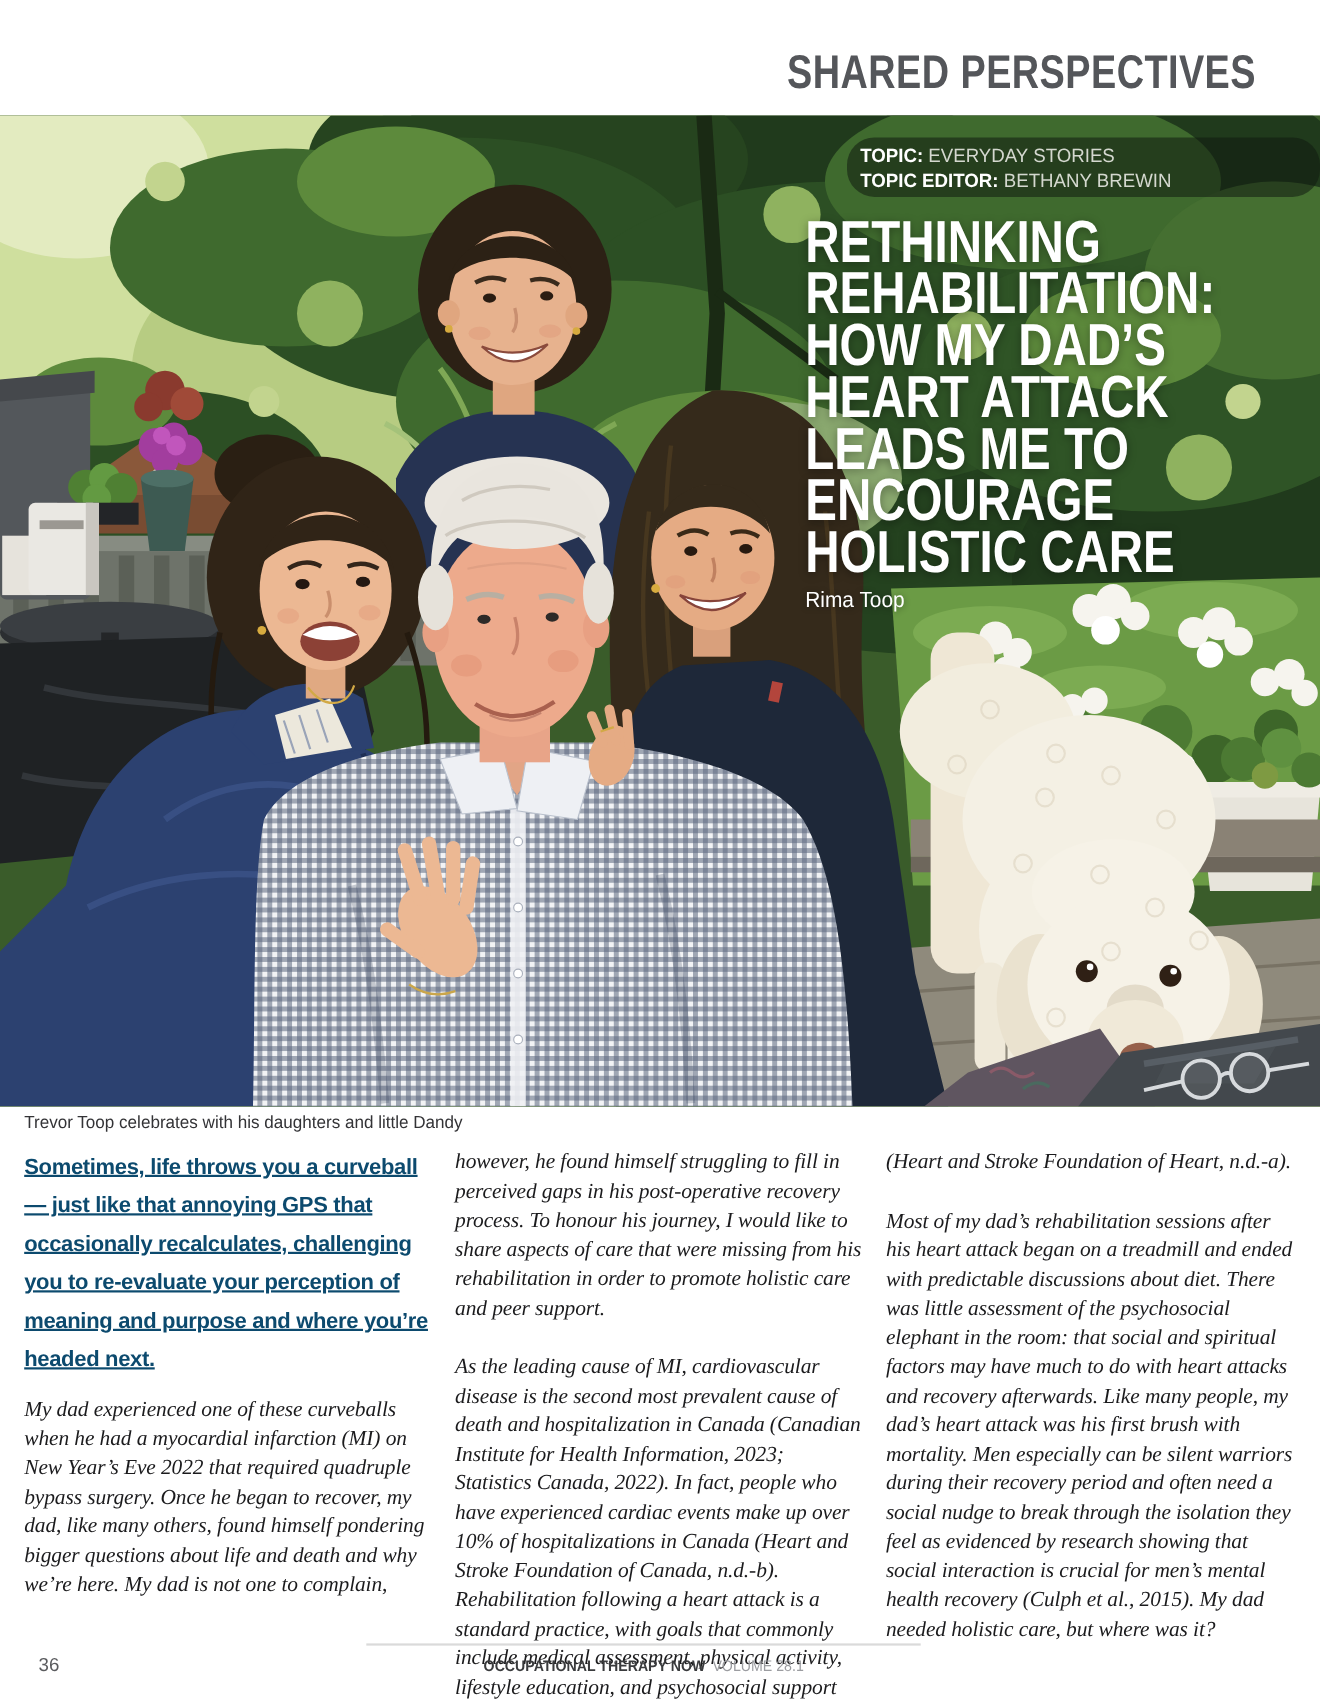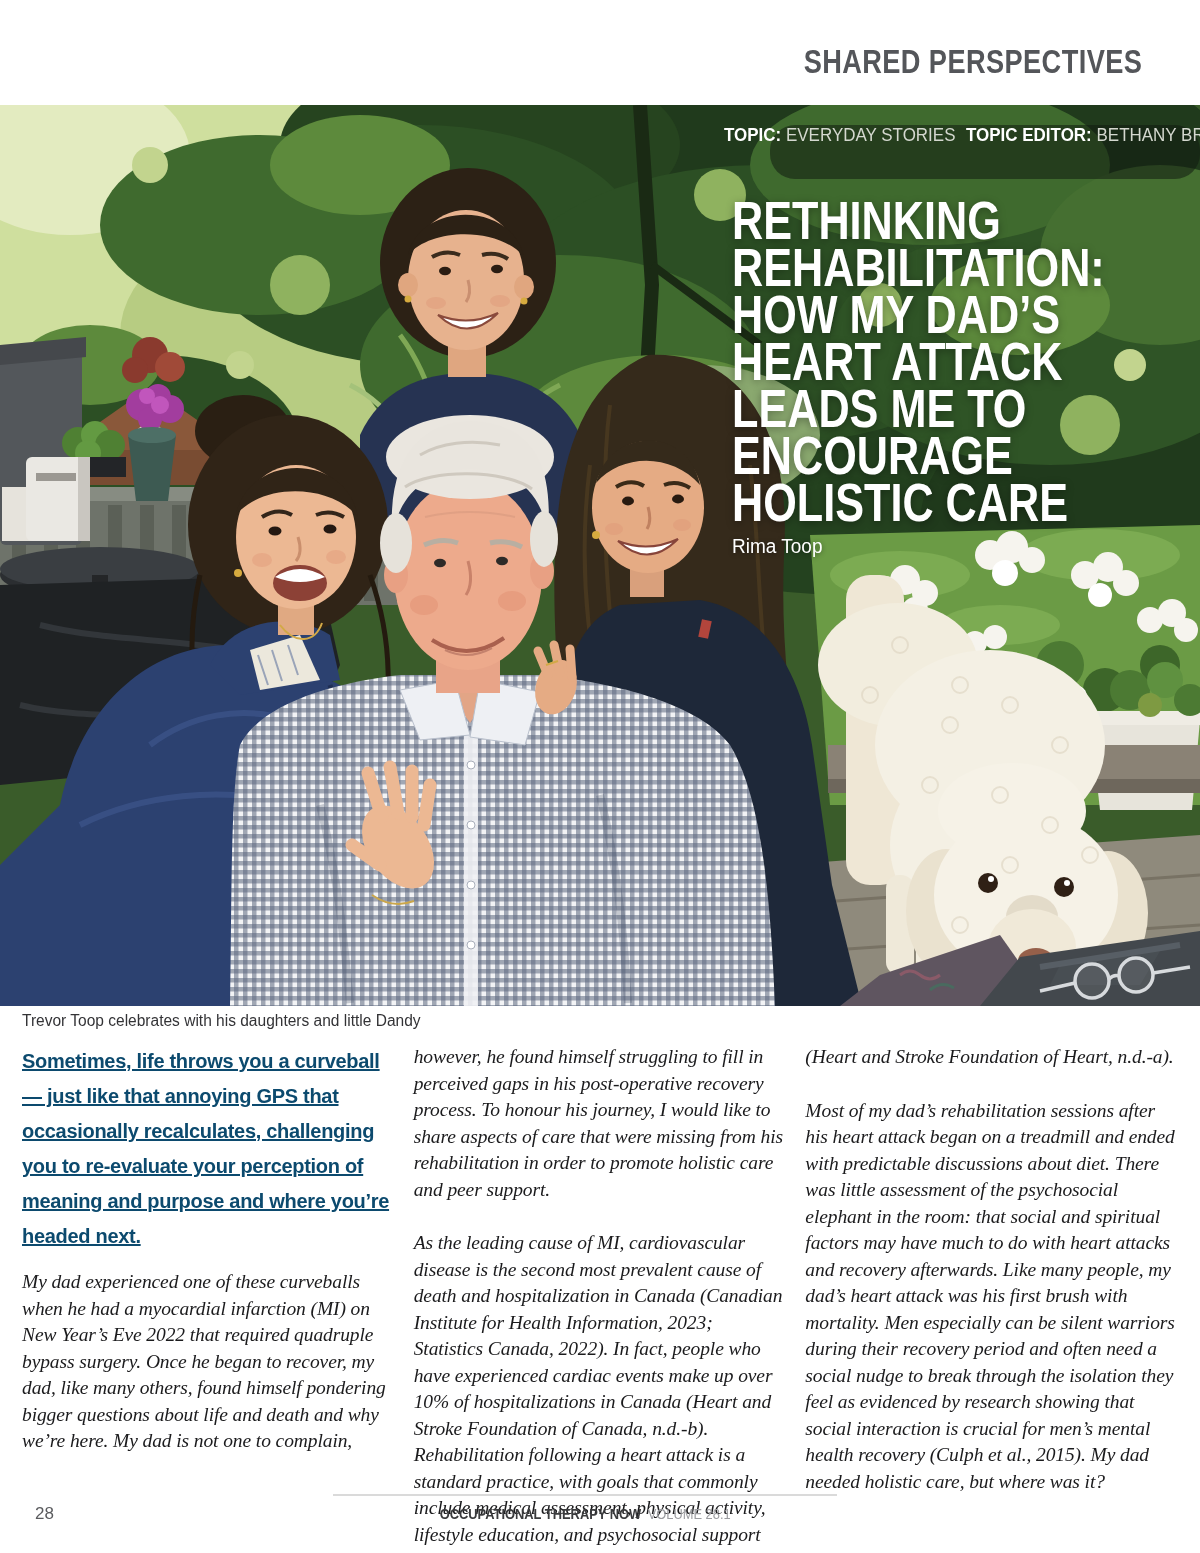--- a/index.html
+++ b/index.html
@@ -1,26 +1,26 @@
 <!DOCTYPE html>
 <html><head>
 <meta charset="utf-8">
 <style>
   html,body{margin:0;padding:0;background:#ffffff;}
   .page{position:relative;width:1200px;height:1553px;background:#fff;font-family:"Liberation Sans",sans-serif;overflow:hidden;}
 
   
-  .section-header{position:absolute;top:42px;right:58px;font-size:34px;font-weight:700;color:#54565a;white-space:nowrap;}
+  .section-header{position:absolute;top:42px;right:58px;font-size:43px;font-weight:700;color:#54565a;white-space:nowrap;}
   .section-header .tx{display:inline-block;transform:scaleX(0.8);transform-origin:100% 50%;letter-spacing:0.5px;}
 
   
   .photo{position:absolute;top:105px;left:0;width:1200px;height:901px;background:#3a5c2a;overflow:hidden;}
   .photo svg{position:absolute;inset:0;display:block;}
 
-  .topic-bar{position:absolute;top:20px;left:770px;right:0;height:54px;background:rgba(16,26,16,0.55);display:flex;flex-direction:row;justify-content:center;padding-left:12px;gap:3px;border-radius:25px;}
+  .topic-bar{position:absolute;top:20px;left:770px;right:0;height:54px;background:rgba(16,26,16,0.55);display:flex;flex-direction:column;justify-content:center;padding-left:12px;gap:3px;border-radius:25px;}
   .topic-line{font-size:17.5px;line-height:20px;white-space:nowrap;transform:scaleX(0.97);transform-origin:0 50%;color:#cfd3ca;}
   .topic-line .lbl{color:#ffffff;font-weight:700;}
   .topic-line .val{color:#d4d8cf;}
 
   .title-block{position:absolute;top:92px;left:732px;width:421px;}
   .title-line{display:block;font-size:54px;line-height:47px;font-weight:900;color:#ffffff;transform:scaleX(0.8);transform-origin:0 50%;white-space:nowrap;text-shadow:0 2px 10px rgba(0,0,0,0.35);}
   .author{margin-top:9px;font-size:20px;font-weight:500;color:#ffffff;transform:scaleX(0.95);transform-origin:0 50%;text-shadow:0 1px 6px rgba(0,0,0,0.45);}
 
   .caption{position:absolute;top:1012px;left:22px;font-size:16px;color:#333336;transform:scaleX(0.97);transform-origin:0 50%;white-space:nowrap;}
 
@@ -401,18 +401,18 @@
       <p class="body">however, he found himself struggling to fill in perceived gaps in his post-operative recovery process. To honour his journey, I would like to share aspects of care that were missing from his rehabilitation in order to promote holistic care and peer support.</p>
       <p class="body">As the leading cause of MI, cardiovascular disease is the second most prevalent cause of death and hospitalization in Canada (Canadian Institute for Health Information, 2023; Statistics Canada, 2022). In fact, people who have experienced cardiac events make up over 10% of hospitalizations in Canada (Heart and Stroke Foundation of Canada, n.d.-b). Rehabilitation following a heart attack is a standard practice, with goals that commonly include medical assessment, physical activity, lifestyle education, and psychosocial support</p>
     </div>
     <div class="col">
       <p class="body">(Heart and Stroke Foundation of Heart, n.d.-a).</p>
       <p class="body">Most of my dad’s rehabilitation sessions after his heart attack began on a treadmill and ended with predictable discussions about diet. There was little assessment of the psychosocial elephant in the room: that social and spiritual factors may have much to do with heart attacks and recovery afterwards. Like many people, my dad’s heart attack was his first brush with mortality. Men especially can be silent warriors during their recovery period and often need a social nudge to break through the isolation they feel as evidenced by research showing that social interaction is crucial for men’s mental health recovery (Culph et al., 2015). My dad needed holistic care, but where was it?</p>
     </div>
   </div>
 
   <div class="footer-rule"></div>
-  <div class="page-number">28</div>
+  <div class="page-number">36</div>
   <div class="footer-center">
     <span class="inner"><span class="fj">OCCUPATIONAL THERAPY NOW</span><span class="fv">VOLUME 28.1</span></span>
   </div>
 
 </div>
 
 </body></html>

